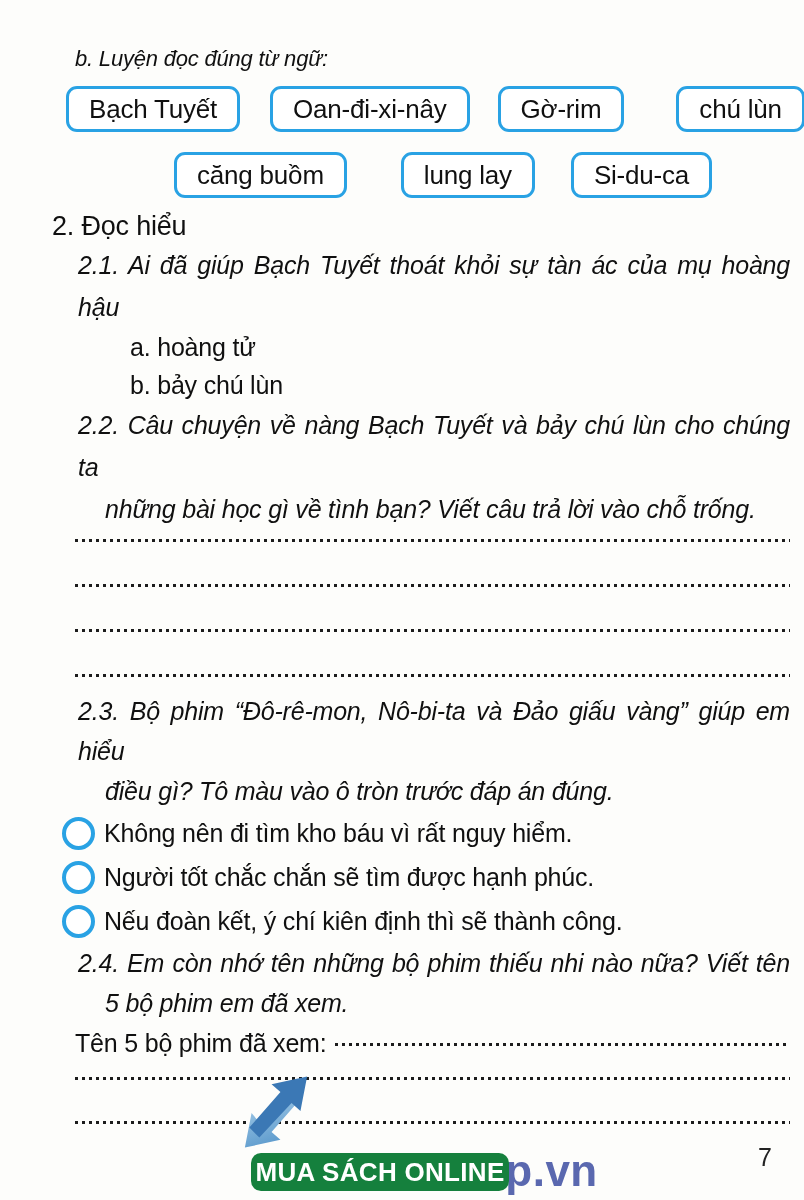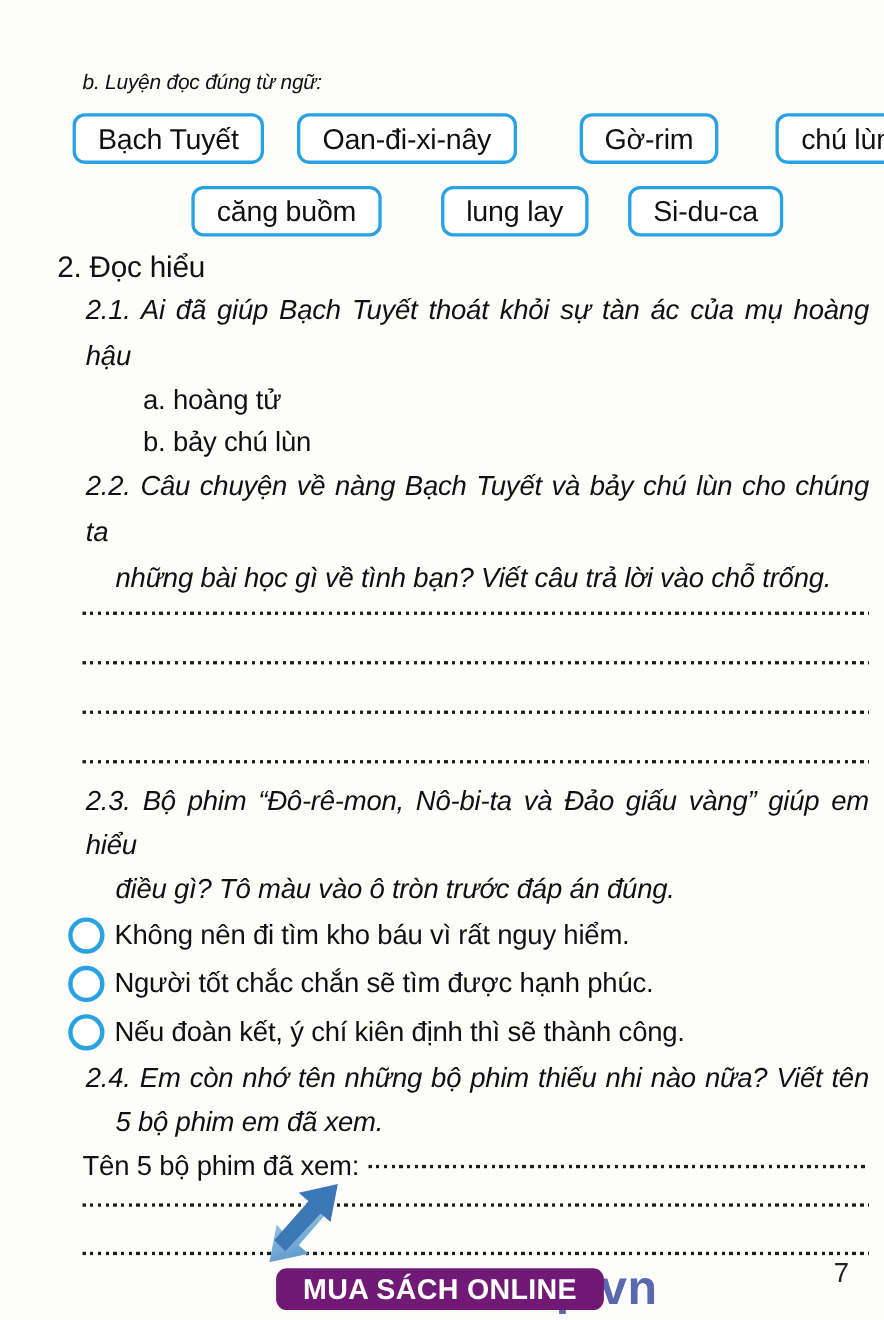--- a/index.html
+++ b/index.html
@@ -5,33 +5,33 @@
   html,body{margin:0;padding:0;background:#e8e8e8;}
   .page{
     position:relative;width:804px;height:1200px;margin:0 auto;
     background:#fdfdfb;overflow:hidden;
     font-family:"Liberation Sans","DejaVu Sans",sans-serif;
     color:#101010;letter-spacing:-0.2px;
   }
   .content{padding:0 14px 0 52px;}
 
   
-  .hb{margin:61px 0 0 23px;font-style:italic;font-size:19px;line-height:30px;}
+  .hb{margin:44px 0 0 23px;font-style:italic;font-size:22px;line-height:30px;}
 
   
   .boxrow{display:flex;align-items:center;}
   .boxrow.r1{margin-top:12px;}
   .boxrow.r2{margin-top:20px;}
   .wbox{
     height:40px;border:3.5px solid #29a2e4;border-radius:11px;background:#fff;
     display:flex;align-items:center;padding:0 20px;font-size:26px;white-space:nowrap;text-align:center;
   }
   .r1 .wbox:nth-child(1){margin-left:14px;}
   .r1 .wbox:nth-child(2){margin-left:30px;}
-  .r1 .wbox:nth-child(3){margin-left:57px;}
+  .r1 .wbox:nth-child(3){margin-left:28px;}
   .r1 .wbox:nth-child(4){margin-left:52px;}
   .r2 .wbox:nth-child(1){margin-left:122px;}
   .r2 .wbox:nth-child(2){margin-left:54px;}
   .r2 .wbox:nth-child(3){margin-left:36px;}
 
   
   .h2{margin:12px 0 0 0;font-size:27px;font-weight:normal;line-height:32px;}
   .q{margin-left:26px;font-style:italic;font-size:25px;line-height:42px;}
   .q.tight{line-height:40px;}
   .q .l1{text-align:justify;text-align-last:justify;}
@@ -53,22 +53,22 @@
   .dots-b .dline + .dline{margin-top:41px;}
 
   .ansrow{display:flex;align-items:baseline;margin:4px 0 0 23px;font-size:25px;line-height:33px;}
   .ansrow .fill{flex:1;height:3px;margin-left:8px;position:relative;top:-6px;
     background:repeating-linear-gradient(to right,#1c1c1c 0 3px,transparent 3px 7px);}
 
   
   .logo-arrow{position:absolute;left:240px;top:1072px;width:72px;height:80px;}
   .logo-text{position:absolute;left:316px;top:1146px;font-size:44px;font-weight:bold;
     color:#5a68af;letter-spacing:0.5px;white-space:nowrap;}
-  .banner{position:absolute;left:251px;top:1153px;width:298px;height:38px;
-    background:#701a75;border-radius:10px;color:#ffffff;font-weight:bold;font-size:26px;
+  .banner{position:absolute;left:251px;top:1153px;width:258px;height:38px;
+    background:#15803d;border-radius:10px;color:#ffffff;font-weight:bold;font-size:26px;
     display:flex;align-items:center;justify-content:center;letter-spacing:0.3px;white-space:nowrap;}
   .pageno{position:absolute;left:758px;top:1143px;font-size:25px;color:#222;}
 </style>
 </head>
 <body>
 
 <div class="page">
   <div class="content">
 
     <div class="hb">b. Luyện đọc đúng từ ngữ:</div>

